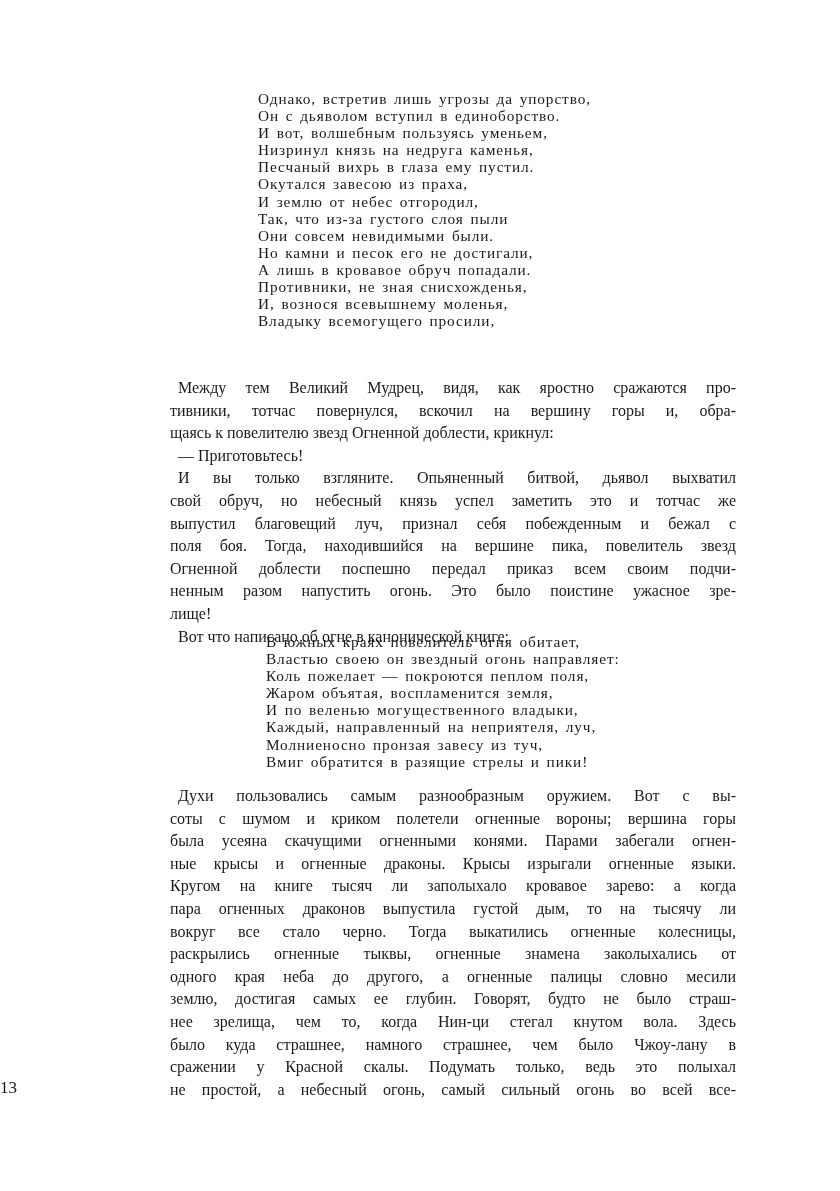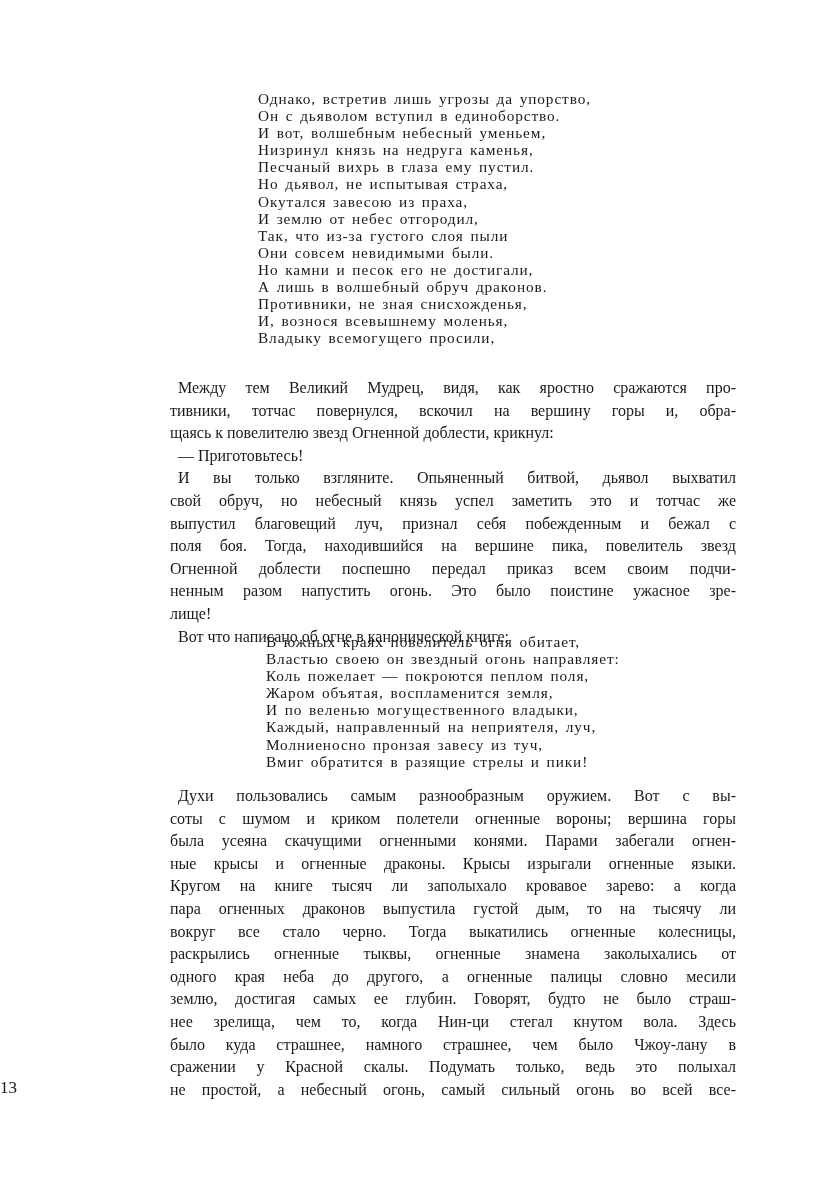--- a/index.html
+++ b/index.html
@@ -63,30 +63,29 @@
   }
 </style>
 </head>
 <body>
 
 <div class="page">
 
   <div class="verse" id="verse1">
     <span class="line">Однако, встретив лишь угрозы да упорство,</span>
     <span class="line">Он с дьяволом вступил в единоборство.</span>
-    <span class="line">И вот, волшебным небесный уменьем,</span>
+    <span class="line">И вот, волшебным пользуясь уменьем,</span>
     <span class="line">Низринул князь на недруга каменья,</span>
     <span class="line">Песчаный вихрь в глаза ему пустил.</span>
-    <span class="line">Но дьявол, не испытывая страха,</span>
     <span class="line">Окутался завесою из праха,</span>
     <span class="line">И землю от небес отгородил,</span>
     <span class="line">Так, что из-за густого слоя пыли</span>
     <span class="line">Они совсем невидимыми были.</span>
     <span class="line">Но камни и песок его не достигали,</span>
-    <span class="line">А лишь в волшебный обруч драконов.</span>
+    <span class="line">А лишь в кровавое обруч попадали.</span>
     <span class="line">Противники, не зная снисхожденья,</span>
     <span class="line">И, вознося всевышнему моленья,</span>
     <span class="line">Владыку всемогущего просили,</span>
   </div>
 
   <div class="prose" id="prose1">
     <span class="pline indent">Между тем Великий Мудрец, видя, как яростно сражаются про-</span>
     <span class="pline">тивники, тотчас повернулся, вскочил на вершину горы и, обра-</span>
     <span class="pline last">щаясь к повелителю звезд Огненной доблести, крикнул:</span>
     <span class="pline dash">— Приготовьтесь!</span>

